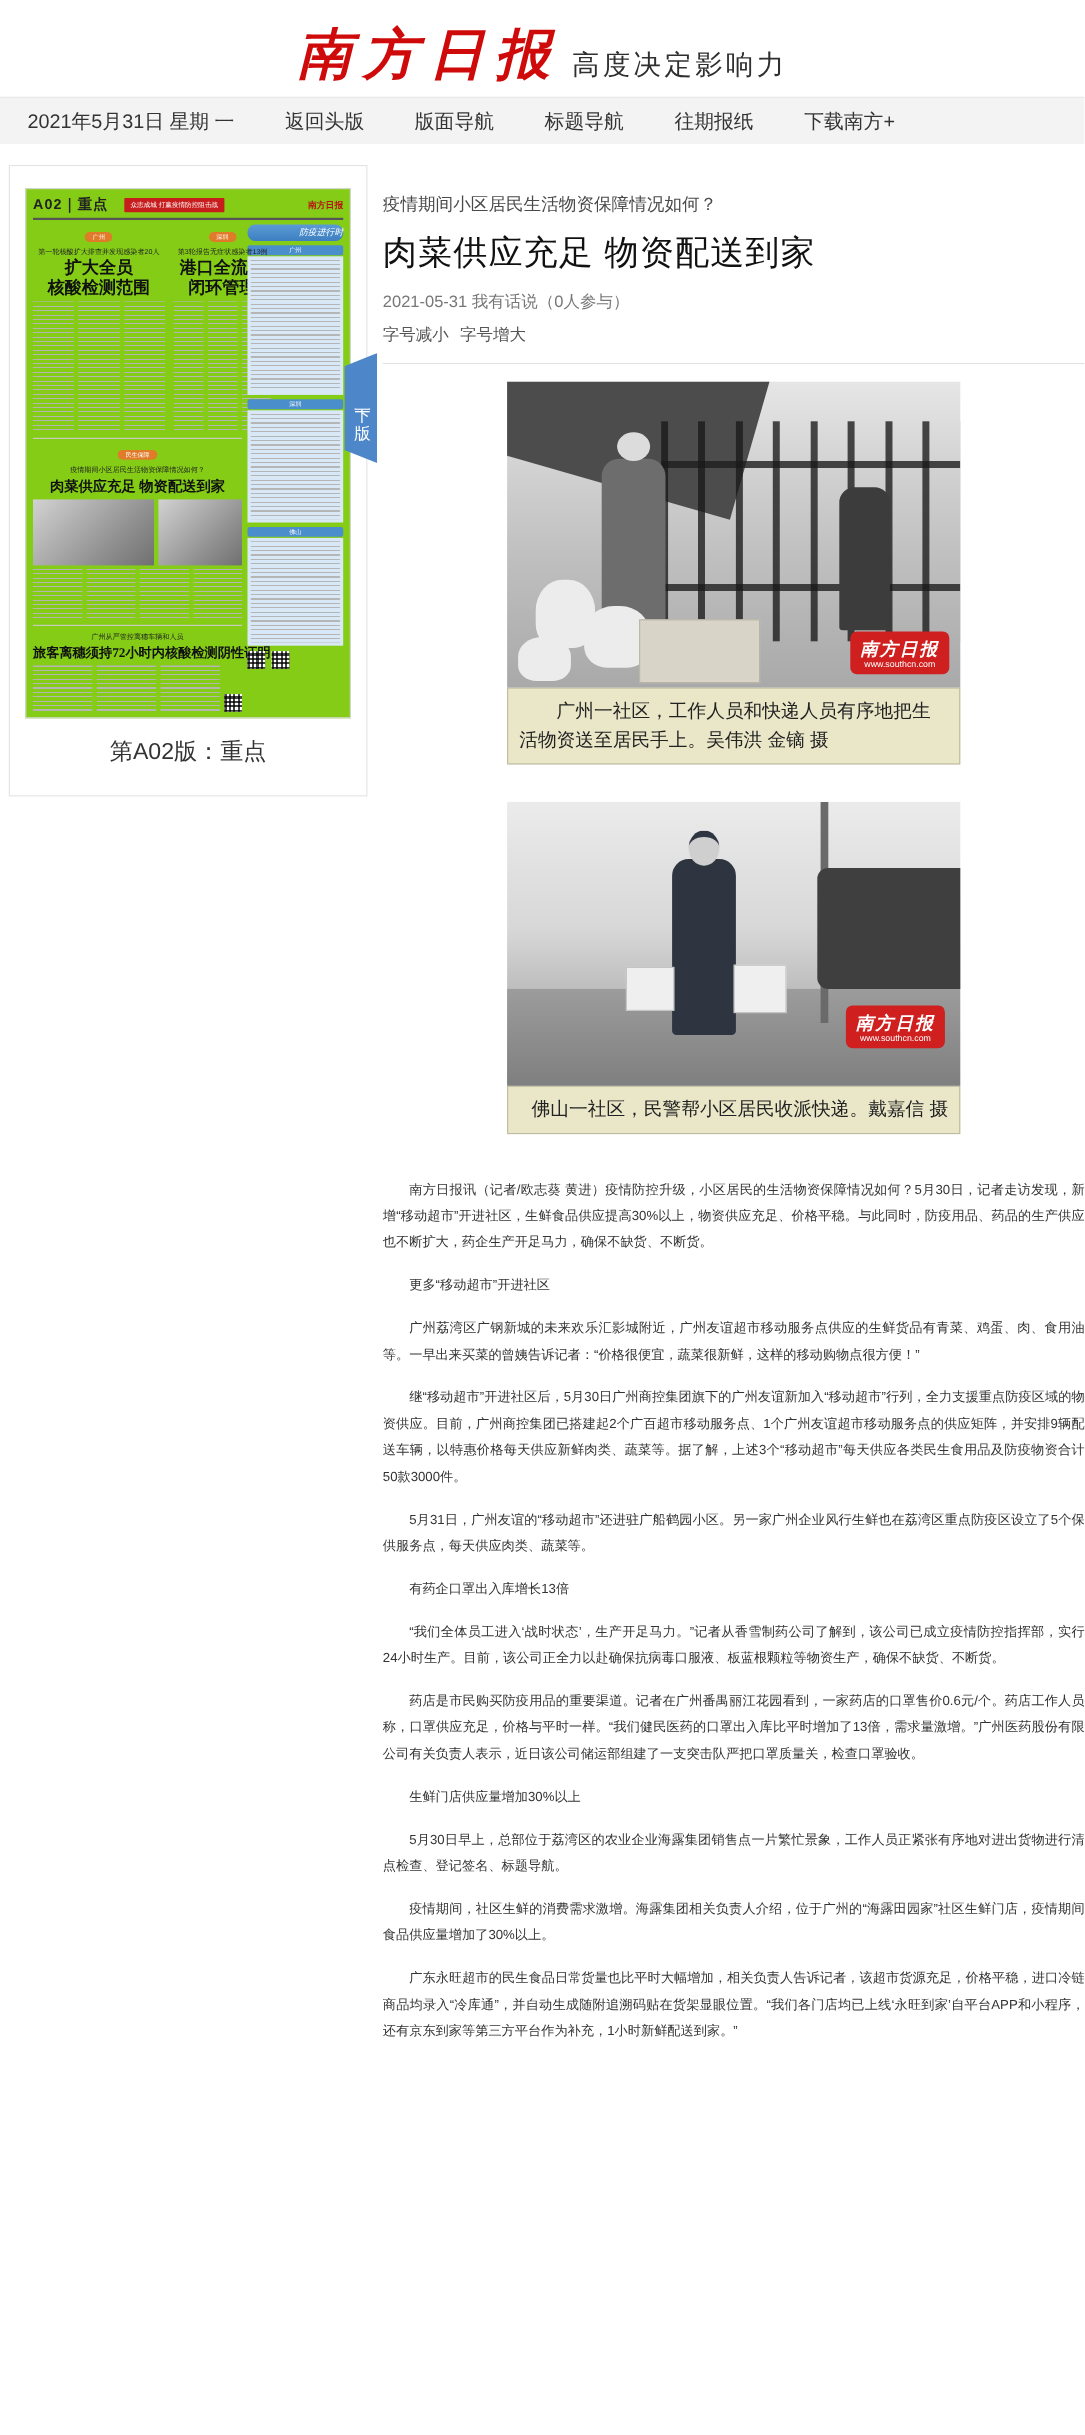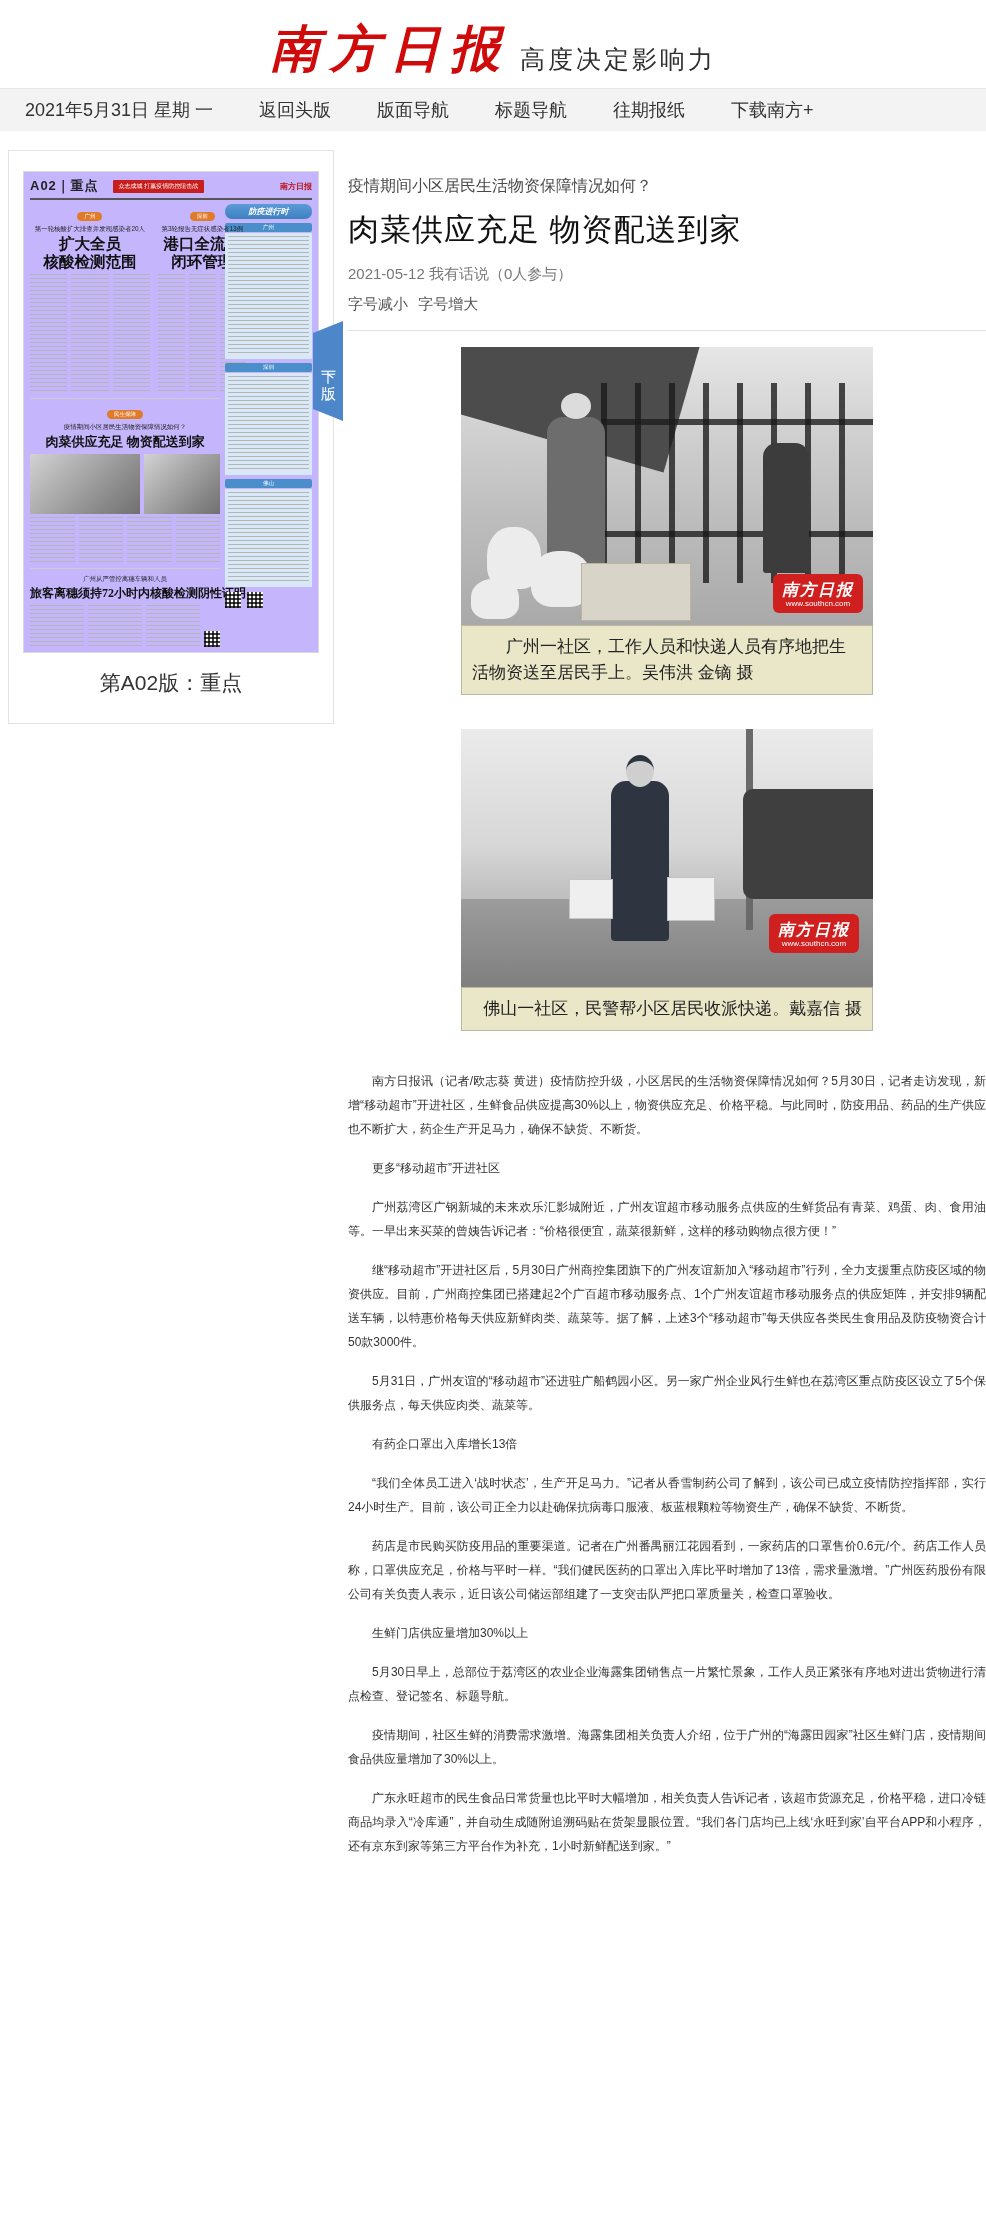--- a/index.html
+++ b/index.html
@@ -14,21 +14,21 @@
   .navbar { height:43px; background:#f3f3f3; border-top:1px solid #e8e8e8; display:flex; align-items:center; font-size:18px; color:#333; }
   .nav-date { margin-left:25px; }
   .nav-link { margin-left:46px; cursor:pointer; }
   .nav-link:first-of-type { margin-left:48px; }
 
   
   .content { display:flex; align-items:flex-start; padding-top:19px; }
 
   
   .sidebar { position:relative; margin-left:8px; width:326px; border:1px solid #e3e3e3; background:#fff; padding:20px 14px 26px; }
-  .paper { width:296px; border:1px solid #d8d8d8; background:#c4b5fd; padding:5px 6px; font-family:"Liberation Sans",sans-serif; cursor:pointer; }
+  .paper { width:296px; border:1px solid #d8d8d8; background:#84cc16; padding:5px 6px; font-family:"Liberation Sans",sans-serif; cursor:pointer; }
   .p-head { display:flex; align-items:center; border-bottom:2px solid #555; padding-bottom:3px; }
   .p-page { font-size:13px; font-weight:bold; color:#222; letter-spacing:1px; white-space:nowrap; }
   .p-banner { background:#c71d1d; color:#fff; font-size:6px; padding:2px 6px; margin-left:14px; white-space:nowrap; border-radius:1px; }
   .p-masthead { margin-left:auto; color:#b11; font-family:"DejaVu Serif",serif; font-weight:bold; font-size:8px; white-space:nowrap; }
   .p-body { display:flex; gap:5px; margin-top:4px; }
   .p-left { width:190px; }
   .p-right { flex:1; }
   .p-heads { display:flex; gap:8px; }
   .p-headblock { flex:1; text-align:center; }
   .p-pill { display:inline-block; background:#e07b2a; color:#fff; font-size:5.5px; padding:1px 7px; border-radius:5px; }
@@ -41,21 +41,21 @@
   .p-h2 { font-family:"Liberation Serif",serif; font-weight:bold; font-size:13px; color:#111; margin:1px 0 3px; white-space:nowrap; }
   .p-photos { display:flex; gap:4px; margin-bottom:3px; }
   .p-photo { background:linear-gradient(135deg,#d2d2d2,#8c8c8c 70%,#707070); }
   .p-bottom { margin-top:5px; border-top:1px solid #ccc; padding-top:3px; text-align:center; }
   .p-h3 { font-family:"Liberation Serif",serif; font-weight:bold; font-size:12px; color:#111; margin:1px 0 3px; white-space:nowrap; }
   .p-bot-row { display:flex; gap:4px; align-items:flex-end; }
   .p-bot-row .hl { flex:1; }
   .qr { width:16px; height:16px; background:
         repeating-linear-gradient(90deg,#444 0 2px,#fff 2px 4px),
         repeating-linear-gradient(0deg,#444 0 2px,#fff 2px 4px); background-blend-mode:multiply; }
-  .p-col-head { background:linear-gradient(180deg,#5b9bd5,#3d7fc1); color:#fff; font-size:8px; font-style:italic; font-weight:bold; text-align:center; border-radius:7px; padding:2px 0; }
+  .p-col-head { background:linear-gradient(180deg,#5b9bd5,#3d7fc1); color:#fff; font-size:8px; font-style:italic; font-weight:normal; text-align:right; border-radius:7px; padding:2px 0; }
   .p-sec { margin-top:4px; }
   .p-sec-tag { background:#4a8ecb; color:#fff; font-size:5.5px; text-align:center; padding:1px 0; border-radius:2px; }
   .p-sec-body { background:#d9e8f6; padding:3px; margin-top:1px; }
   .p-qr-row { display:flex; gap:6px; margin-top:5px; }
   .side-caption { text-align:center; font-size:21px; color:#333; margin-top:16px; cursor:pointer; }
   .next-btn { position:absolute; right:-10px; top:170px; width:30px; height:100px; background:#4e87c9; color:#fff;
               clip-path:polygon(100% 0,100% 100%,0 88%,0 12%); display:flex; flex-direction:column; align-items:center;
               justify-content:center; gap:6px; font-size:15px; cursor:pointer; }
 
   
@@ -211,21 +211,21 @@
     <div class="side-caption">第A02版：重点</div>
     <div class="next-btn">
       <span style="writing-mode:vertical-lr; letter-spacing:8px;">下一版</span>
     </div>
   </div>
 
   <div class="article">
     <div class="a-kicker">疫情期间小区居民生活物资保障情况如何？</div>
     <h1 class="a-title">肉菜供应充足 物资配送到家</h1>
     <div class="a-meta">
-      <span>2021-05-12</span>
+      <span>2021-05-31</span>
       <span class="comments">我有话说（0人参与）</span>
     </div>
     <div class="a-tools">
       <span>字号减小</span>
       <span>字号增大</span>
     </div>
     <hr class="a-divider">
 
     <figure>
       <div class="photo photo1">

